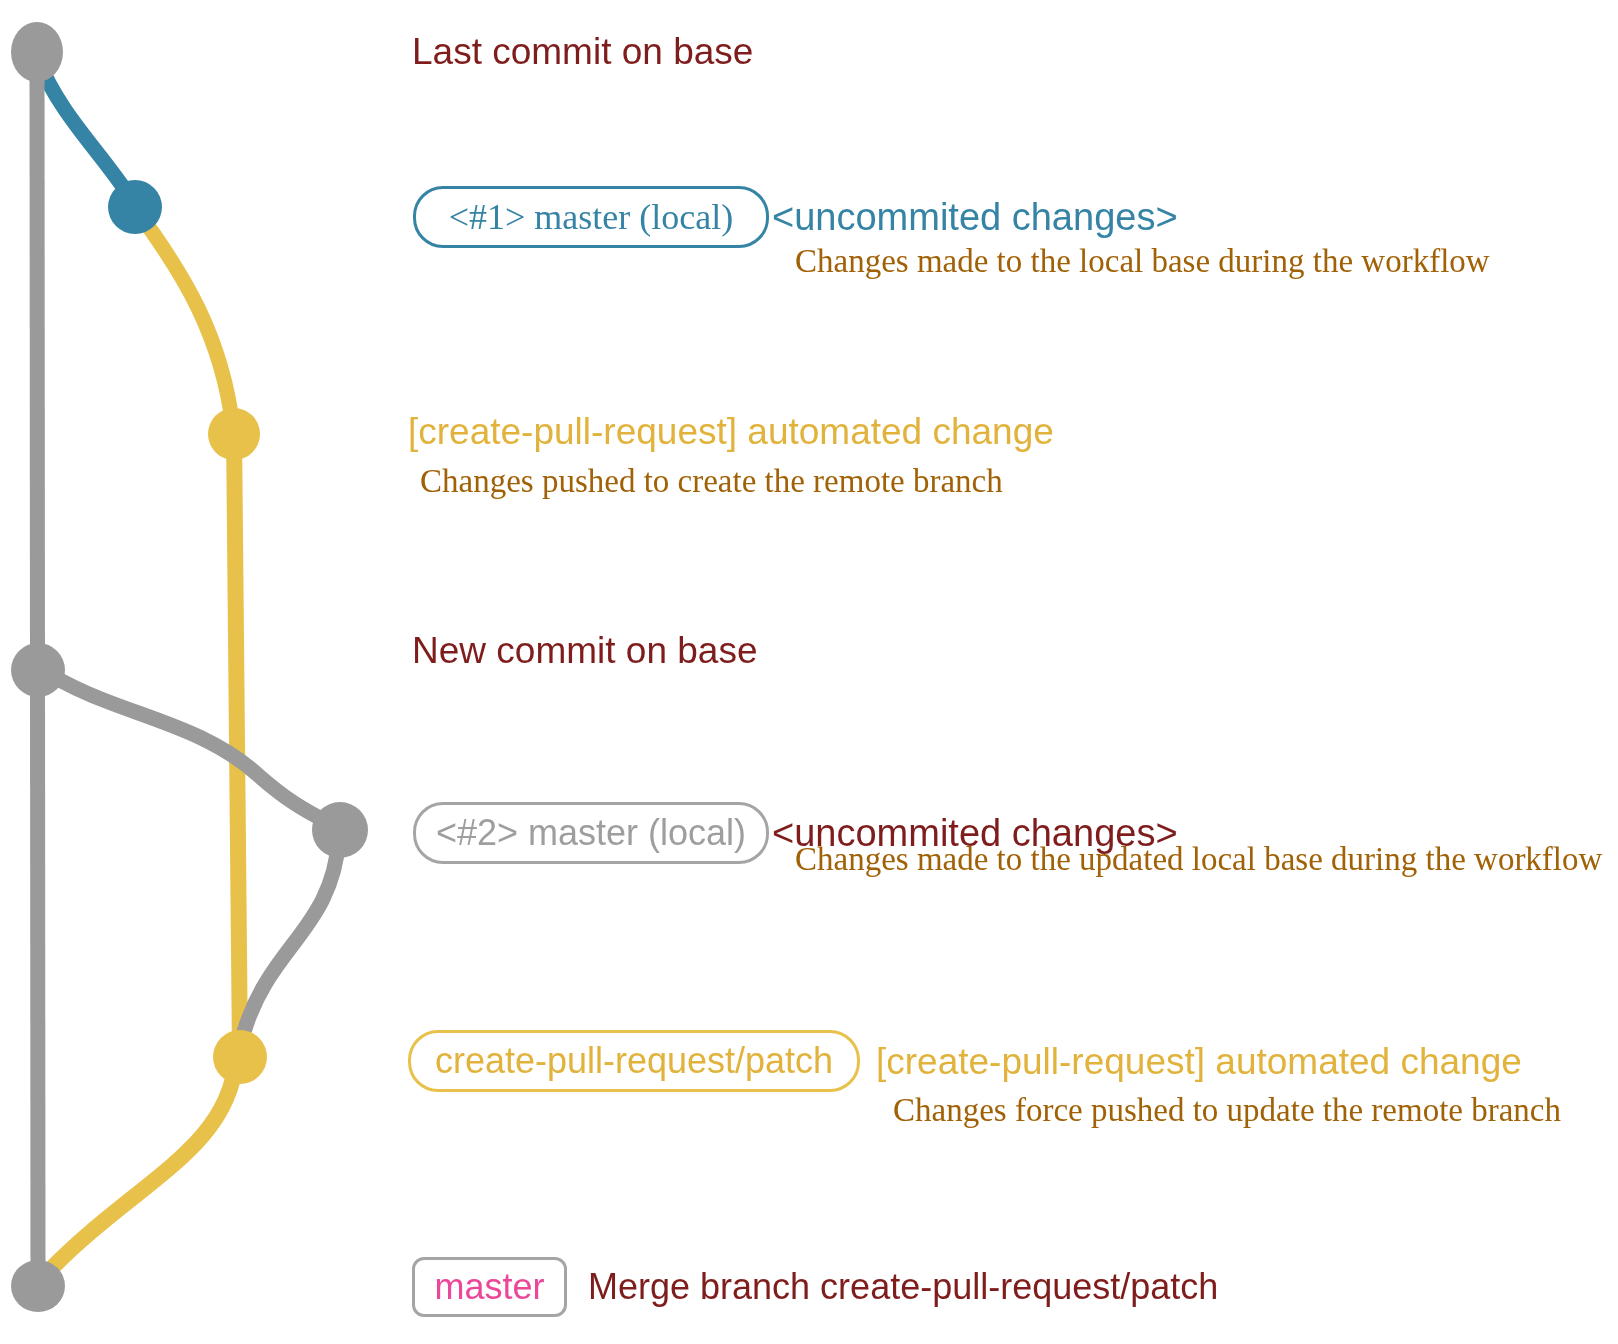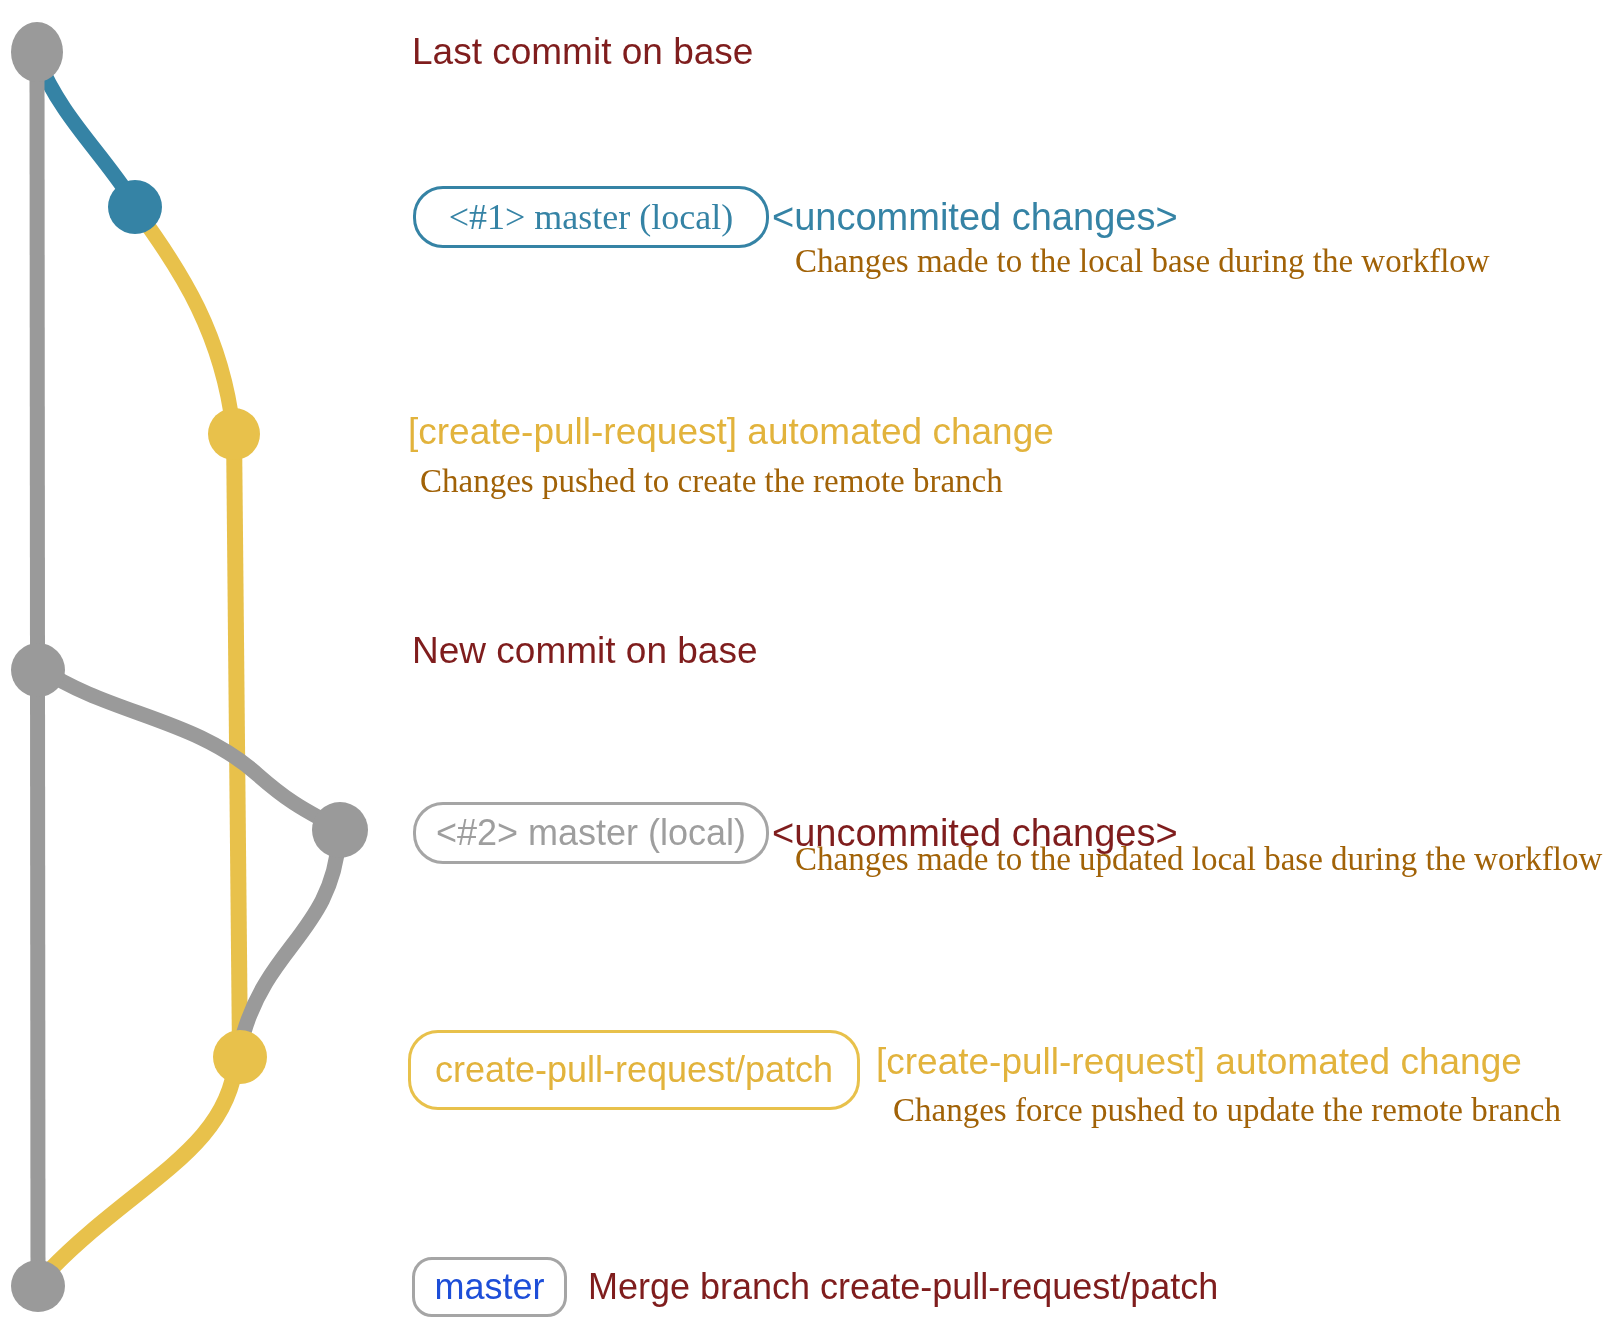--- a/index.html
+++ b/index.html
@@ -37,25 +37,25 @@
   
   .t3{left:408px;top:410px;}
   .d3{left:420px;top:461px;}
   
   .t4{left:412px;top:629px;}
   
   .b5{left:413px;top:802px;width:356px;height:62px;border:3px solid #a5a5a5;border-radius:30px;color:#9e9e9e;}
   .t5{left:772px;top:811px;font-size:38px;}
   .d5{left:795px;top:839px;}
   
-  .b6{left:408px;top:1030px;width:452px;height:80px;border:3px solid #e8c14b;border-radius:30px;color:#e2b33c;}
+  .b6{left:408px;top:1030px;width:452px;height:62px;border:3px solid #e8c14b;border-radius:30px;color:#e2b33c;}
   .t6{left:876px;top:1040px;}
   .d6{left:893px;top:1090px;}
   
-  .b7{left:412px;top:1257px;width:155px;height:60px;border:3px solid #a5a5a5;border-radius:20px;color:#1d4ed8;}
+  .b7{left:412px;top:1257px;width:155px;height:60px;border:3px solid #a5a5a5;border-radius:12px;color:#ec4899;}
   .t7{left:588px;top:1265px;font-size:36px;}
 </style>
 </head>
 <body>
 
 <div class="canvas">
 
   <svg class="graph-svg" width="1618" height="1344" viewBox="0 0 1618 1344">
 
     <path d="M 37 58 C 62 118, 98 148, 132 200" fill="none" stroke="#3583a5" stroke-width="15" stroke-linecap="round"></path>

